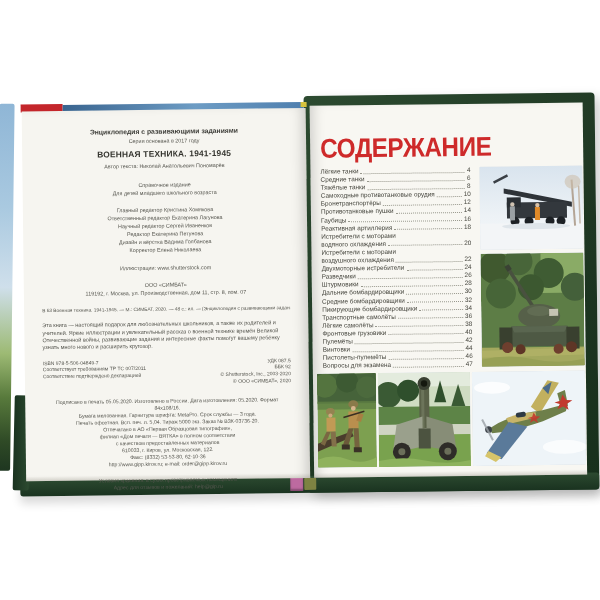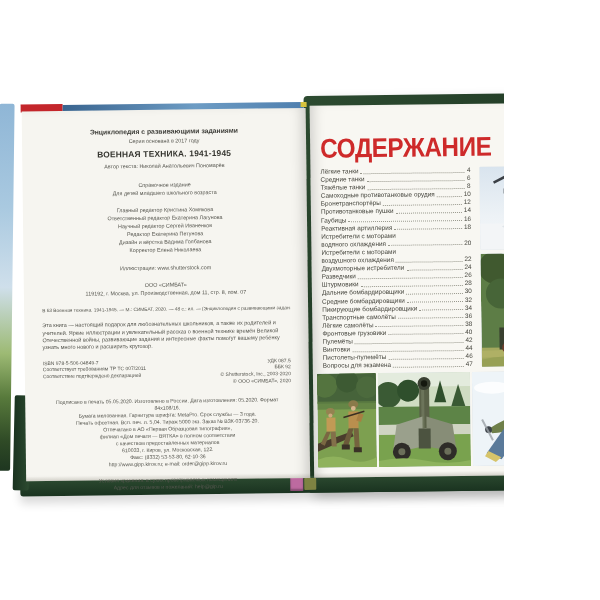--- a/index.html
+++ b/index.html
@@ -1,16 +1,16 @@
 <!DOCTYPE html>
 <html><head>
 <meta charset="utf-8">
 <style>
   html,body{margin:0;padding:0;background:#ffffff;}
-  .stage{position:relative;width:504px;height:600px;background:#ffffff;overflow:hidden;
+  .stage{position:relative;width:600px;height:600px;background:#ffffff;overflow:hidden;
          font-family:"Liberation Sans",sans-serif;}
   .book{position:absolute;left:0;top:0;width:600px;height:600px;transform:rotate(-0.7deg);}
 
   
   .cover-right{position:absolute;left:306px;top:96px;width:291px;height:397px;
                background:linear-gradient(135deg,#2c4a30,#1e3622 60%,#17301c);
                border-radius:4px;box-shadow:6px 5px 12px rgba(0,0,0,.18);}
   .cover-bottom{position:absolute;left:18px;top:476px;width:579px;height:17px;
                 background:linear-gradient(180deg,#2c4a30,#1a3320);
                 border-radius:3px;box-shadow:0 7px 10px rgba(0,0,0,.15);}

